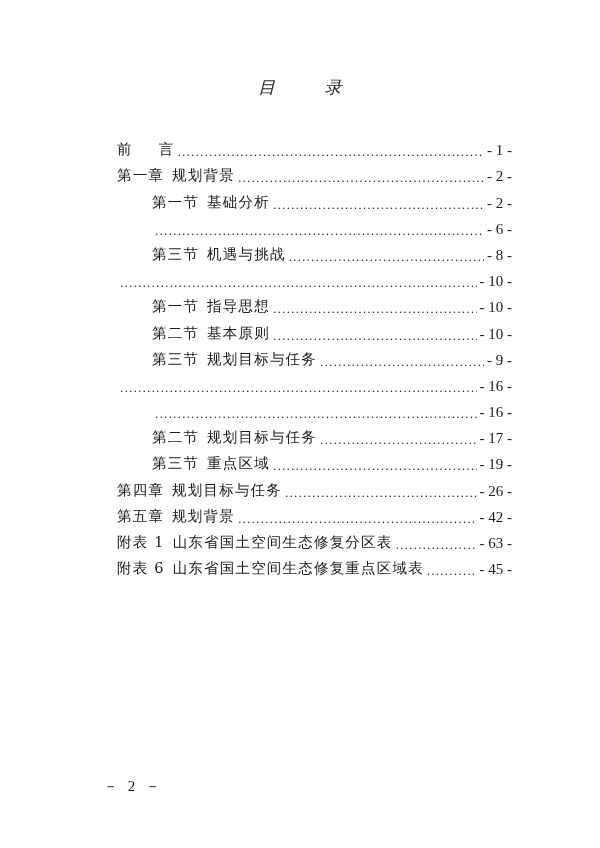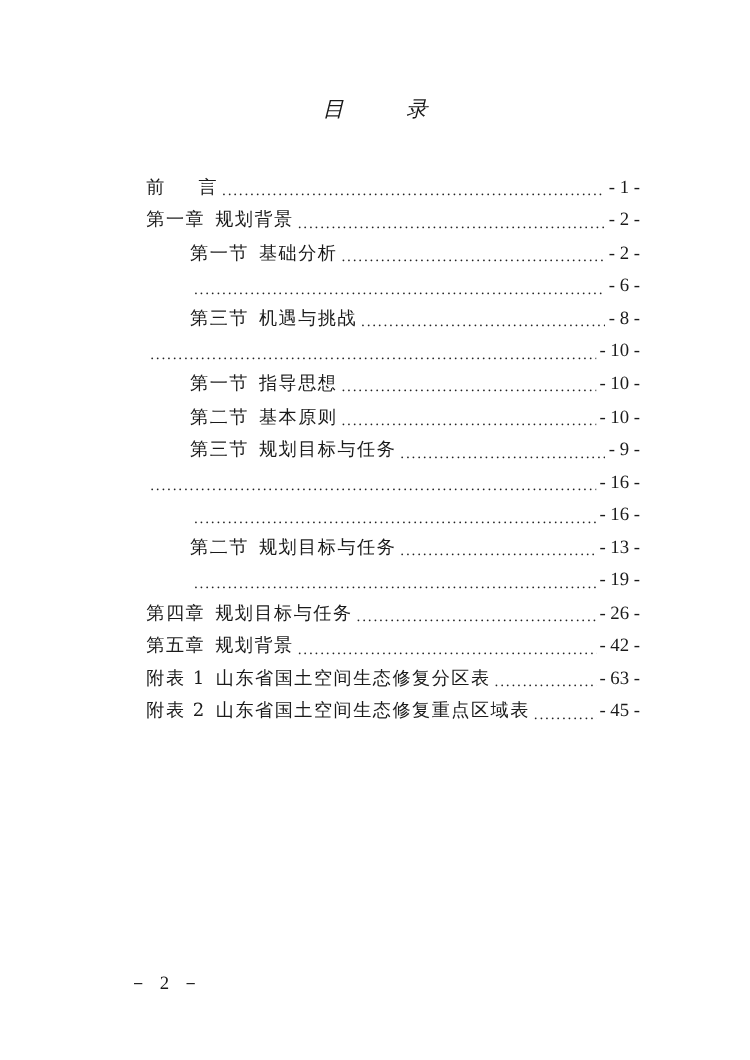--- a/index.html
+++ b/index.html
@@ -71,41 +71,42 @@
     <span class="dots"></span>
     <span class="page">- 16 -</span>
   </div>
   <div class="row sec">
     <span class="dots"></span>
     <span class="page">- 16 -</span>
   </div>
   <div class="row sec">
     <span class="label"><span class="num">第二节</span><span>规划目标与任务</span></span>
     <span class="dots"></span>
-    <span class="page">- 13 -</span>
+    <span class="page">- 17 -</span>
   </div>
   <div class="row sec">
+    <span class="label"><span class="num">第三节</span><span>重点区域</span></span>
     <span class="dots"></span>
     <span class="page">- 19 -</span>
   </div>
   <div class="row">
     <span class="label"><span class="num">第四章</span><span>规划目标与任务</span></span>
     <span class="dots"></span>
     <span class="page">- 26 -</span>
   </div>
   <div class="row">
     <span class="label"><span class="num">第五章</span><span>规划背景</span></span>
     <span class="dots"></span>
     <span class="page">- 42 -</span>
   </div>
   <div class="row">
     <span class="label"><span class="num">附表 1</span><span>山东省国土空间生态修复分区表</span></span>
     <span class="dots"></span>
     <span class="page">- 63 -</span>
   </div>
   <div class="row">
-    <span class="label"><span class="num">附表 2</span><span>山东省国土空间生态修复重点区域表</span></span>
+    <span class="label"><span class="num">附表 6</span><span>山东省国土空间生态修复重点区域表</span></span>
     <span class="dots"></span>
     <span class="page">- 45 -</span>
   </div>
 </div>
 
 <div class="footer">－ 2 －</div>
 
 </body></html>

